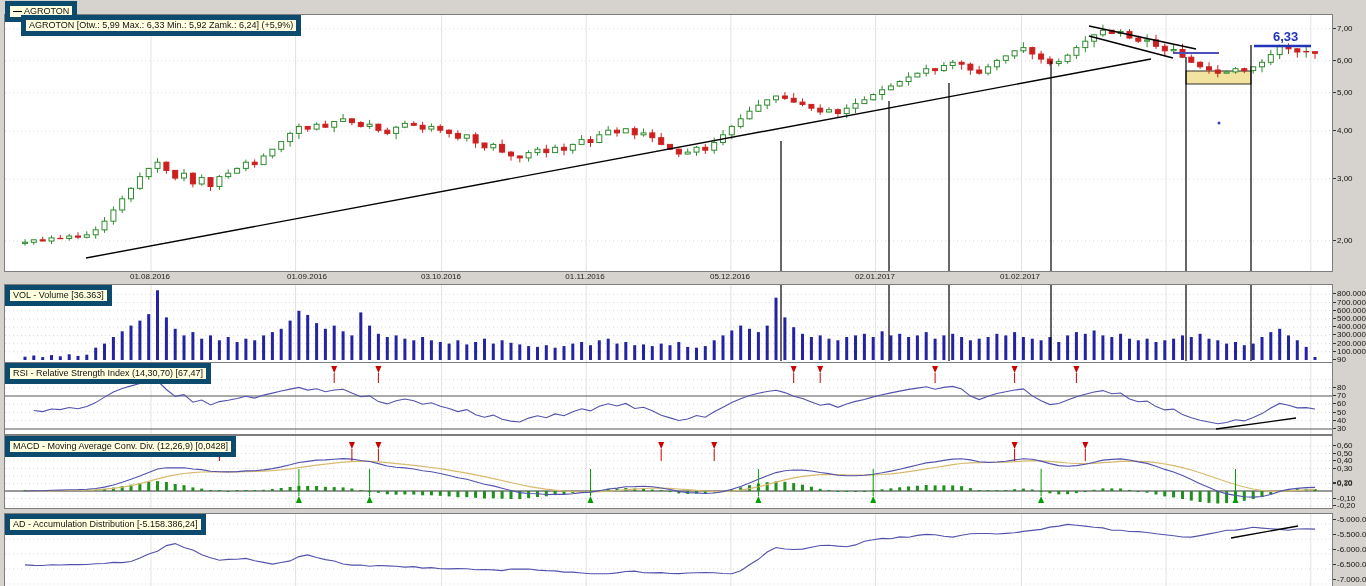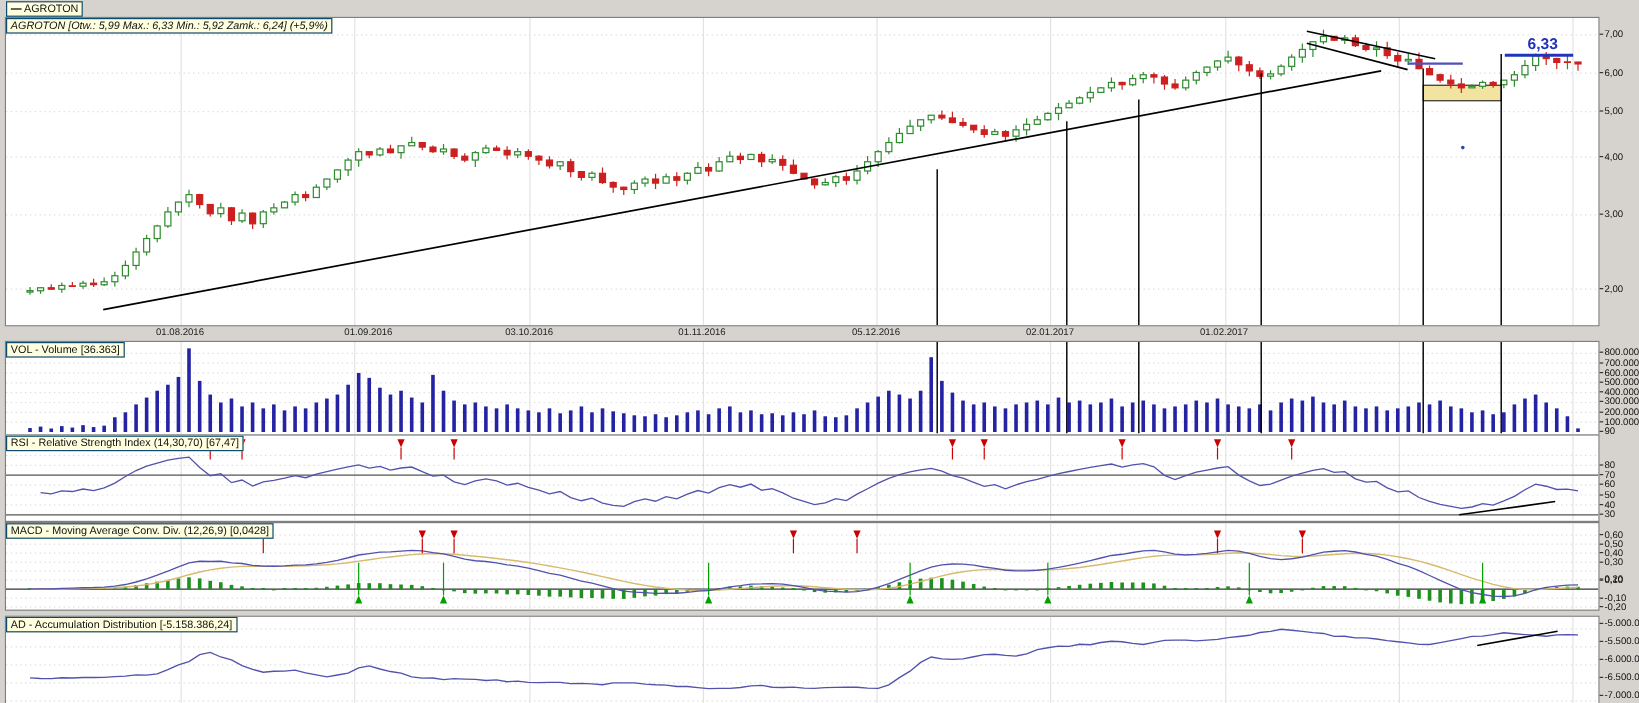--- a/index.html
+++ b/index.html
@@ -1,19 +1,19 @@
 <!DOCTYPE html>
 <html><head>
 <meta charset="utf-8">
 <style>
   html,body{margin:0;padding:0;background:#d6d3ce;font-family:"Liberation Sans",sans-serif;}
   .app{position:relative;width:1366px;height:586px;background:#d6d3ce;overflow:hidden;outline:1px solid #9a9a9a;}
   .panel{position:absolute;left:4px;background:#ffffff;border:1px solid #7e7e7e;box-sizing:content-box;}
   .panel svg{position:absolute;left:0;top:0;display:block;}
-  .chip{position:absolute;z-index:6;background:#ffffdf;border:1px solid #0c4a6e;font-size:9px;line-height:11px;padding:0 3px;color:#111;white-space:nowrap;}
+  .chip{position:absolute;z-index:6;background:#ffffdf;border:5px solid #0c4a6e;font-size:9px;line-height:11px;padding:0 3px;color:#111;white-space:nowrap;}
   .tab{left:5px;top:1px;}
   .dash{display:inline-block;width:9px;height:1px;background:#000;margin-right:2px;vertical-align:2px;}
   .tick{position:absolute;left:1333px;font-size:8px;color:#111;white-space:nowrap;}
   .tick::before{content:"";display:inline-block;width:3px;height:1px;background:#333;margin-right:1px;vertical-align:middle;}
   .datelabel{position:absolute;font-size:8px;color:#222;width:50px;text-align:center;white-space:nowrap;}
   #xstrip{position:absolute;left:4px;top:270px;width:1327px;height:14px;}
   #axis{position:absolute;left:0;top:0;width:1366px;height:586px;pointer-events:none;}
 </style>
 </head>
 <body>
@@ -343,21 +343,21 @@
         <line x1="776" y1="126" x2="776" y2="256" stroke="#000" stroke-width="1.2"></line>
         <line x1="884" y1="86" x2="884" y2="256" stroke="#000" stroke-width="1.2"></line>
         <line x1="944" y1="68" x2="944" y2="256" stroke="#000" stroke-width="1.2"></line>
         <line x1="1046" y1="46" x2="1046" y2="256" stroke="#000" stroke-width="1.2"></line>
         <line x1="1181" y1="42" x2="1181" y2="256" stroke="#000" stroke-width="1.2"></line>
         <line x1="1246" y1="30" x2="1246" y2="256" stroke="#000" stroke-width="1.2"></line>
         <circle cx="1214" cy="108" r="1.5" fill="#3344bb"></circle>
         <line x1="1249" y1="31" x2="1306" y2="31" stroke="#2233bb" stroke-width="2.5"></line>
         <text x="1268" y="26" font-size="13" font-weight="bold" fill="#2233bb" font-family="Liberation Sans, sans-serif">6,33</text>
       </svg>
-    <div class="chip" style="left:0;top:0;font-style:italic;">AGROTON [Otw.: 5,99  Max.: 6,33  Min.: 5,92  Zamk.: 6,24] (+5,9%)</div>
+    <div class="chip" style="left:16px;top:0;">AGROTON [Otw.: 5,99  Max.: 6,33  Min.: 5,92  Zamk.: 6,24] (+5,9%)</div>
   </div>
 
   <div id="xstrip">
       <div class="datelabel" style="left: 121px; top: 2px;">01.08.2016</div>
       <div class="datelabel" style="left: 278px; top: 2px;">01.09.2016</div>
       <div class="datelabel" style="left: 412px; top: 2px;">03.10.2016</div>
       <div class="datelabel" style="left: 556px; top: 2px;">01.11.2016</div>
       <div class="datelabel" style="left: 701px; top: 2px;">05.12.2016</div>
       <div class="datelabel" style="left: 846px; top: 2px;">02.01.2017</div>
       <div class="datelabel" style="left: 991px; top: 2px;">01.02.2017</div>

